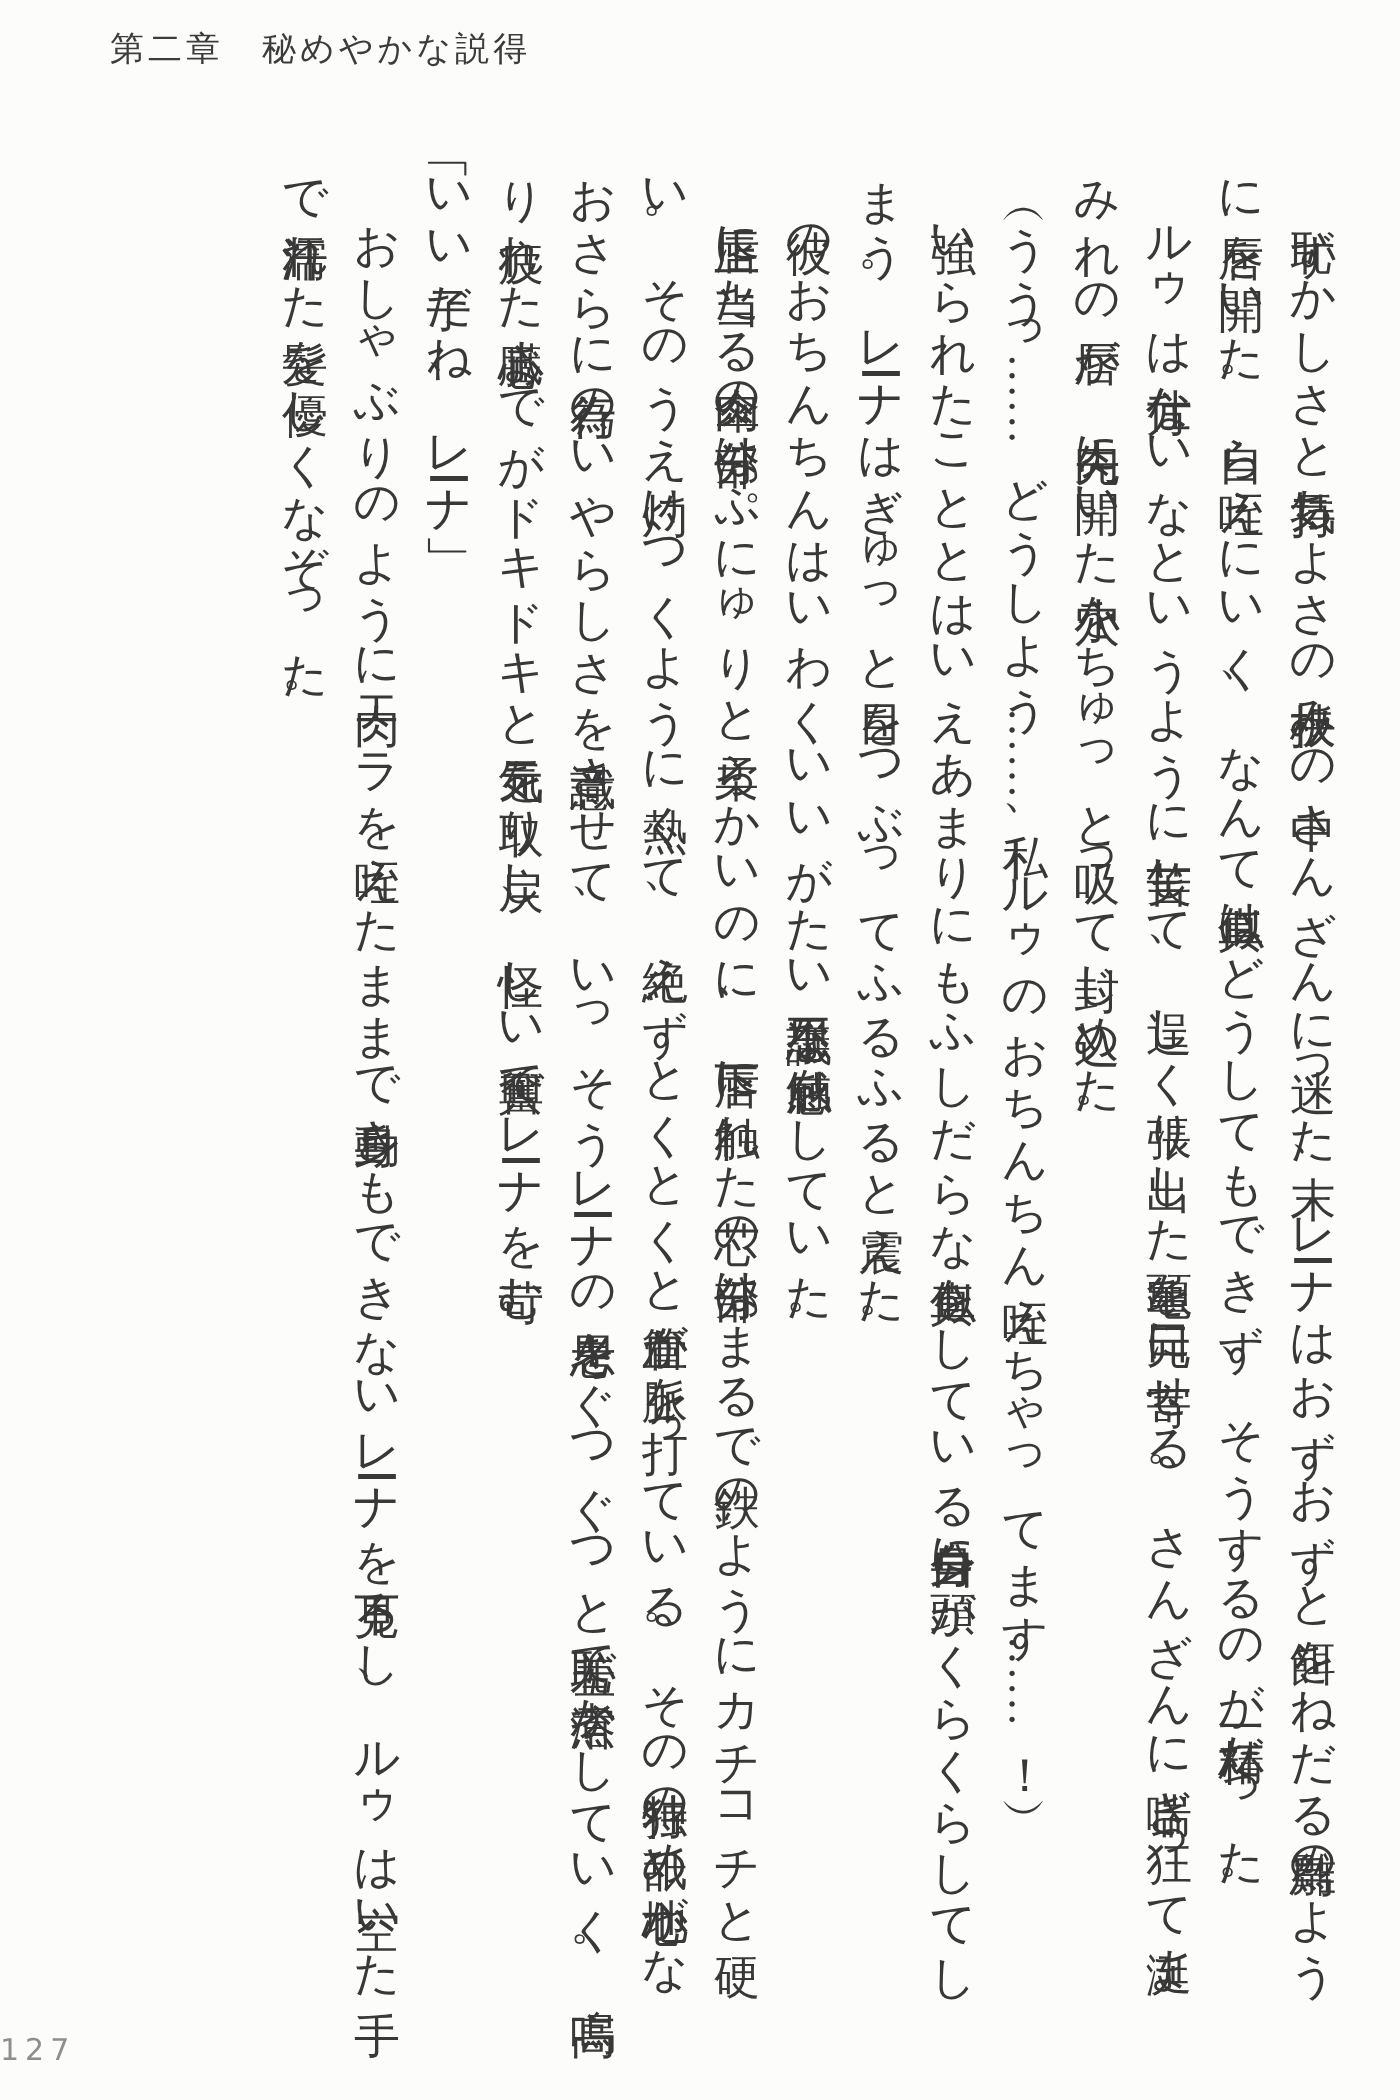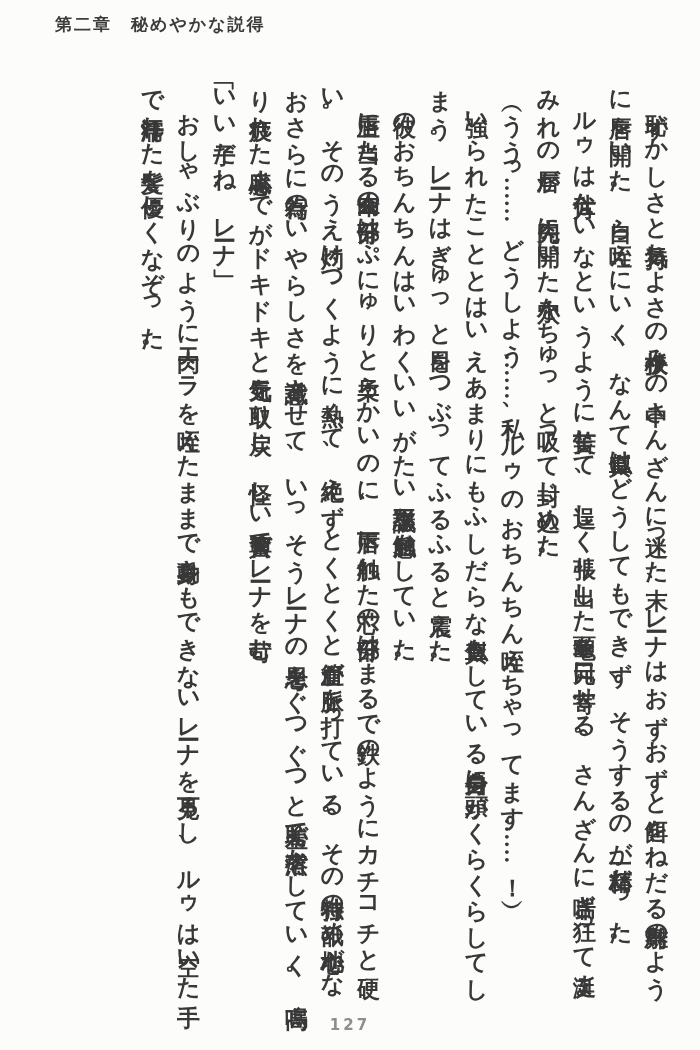--- a/index.html
+++ b/index.html
@@ -8,21 +8,20 @@
     background: #f6f6f4;
   }
   .page {
     position: relative;
     width: 700px;
     height: 1050px;
     background: #fcfcfa;
     overflow: hidden;
     font-family: "Liberation Serif", "DejaVu Serif", serif;
     color: #3a3a3a;
-    font-weight: bold;
   }
   .chapter-header {
     position: absolute;
     top: 13px;
     left: 55px;
     font-size: 17px;
     letter-spacing: 2px;
     color: #3c3c3c;
     white-space: pre;
   }
@@ -44,21 +43,21 @@
     text-indent: 23px;
   }
   .text-block p.no-indent {
     text-indent: 0;
   }
   .page-number {
     position: absolute;
     bottom: 16px;
     left: 0;
     width: 100%;
-    text-align: center;
+    text-align: left;
     font-size: 15px;
     letter-spacing: 3px;
     color: #8e8e8e;
     font-family: "DejaVu Sans", sans-serif;
   }
 </style>
 </head>
 <body>
 
 <div class="page">

